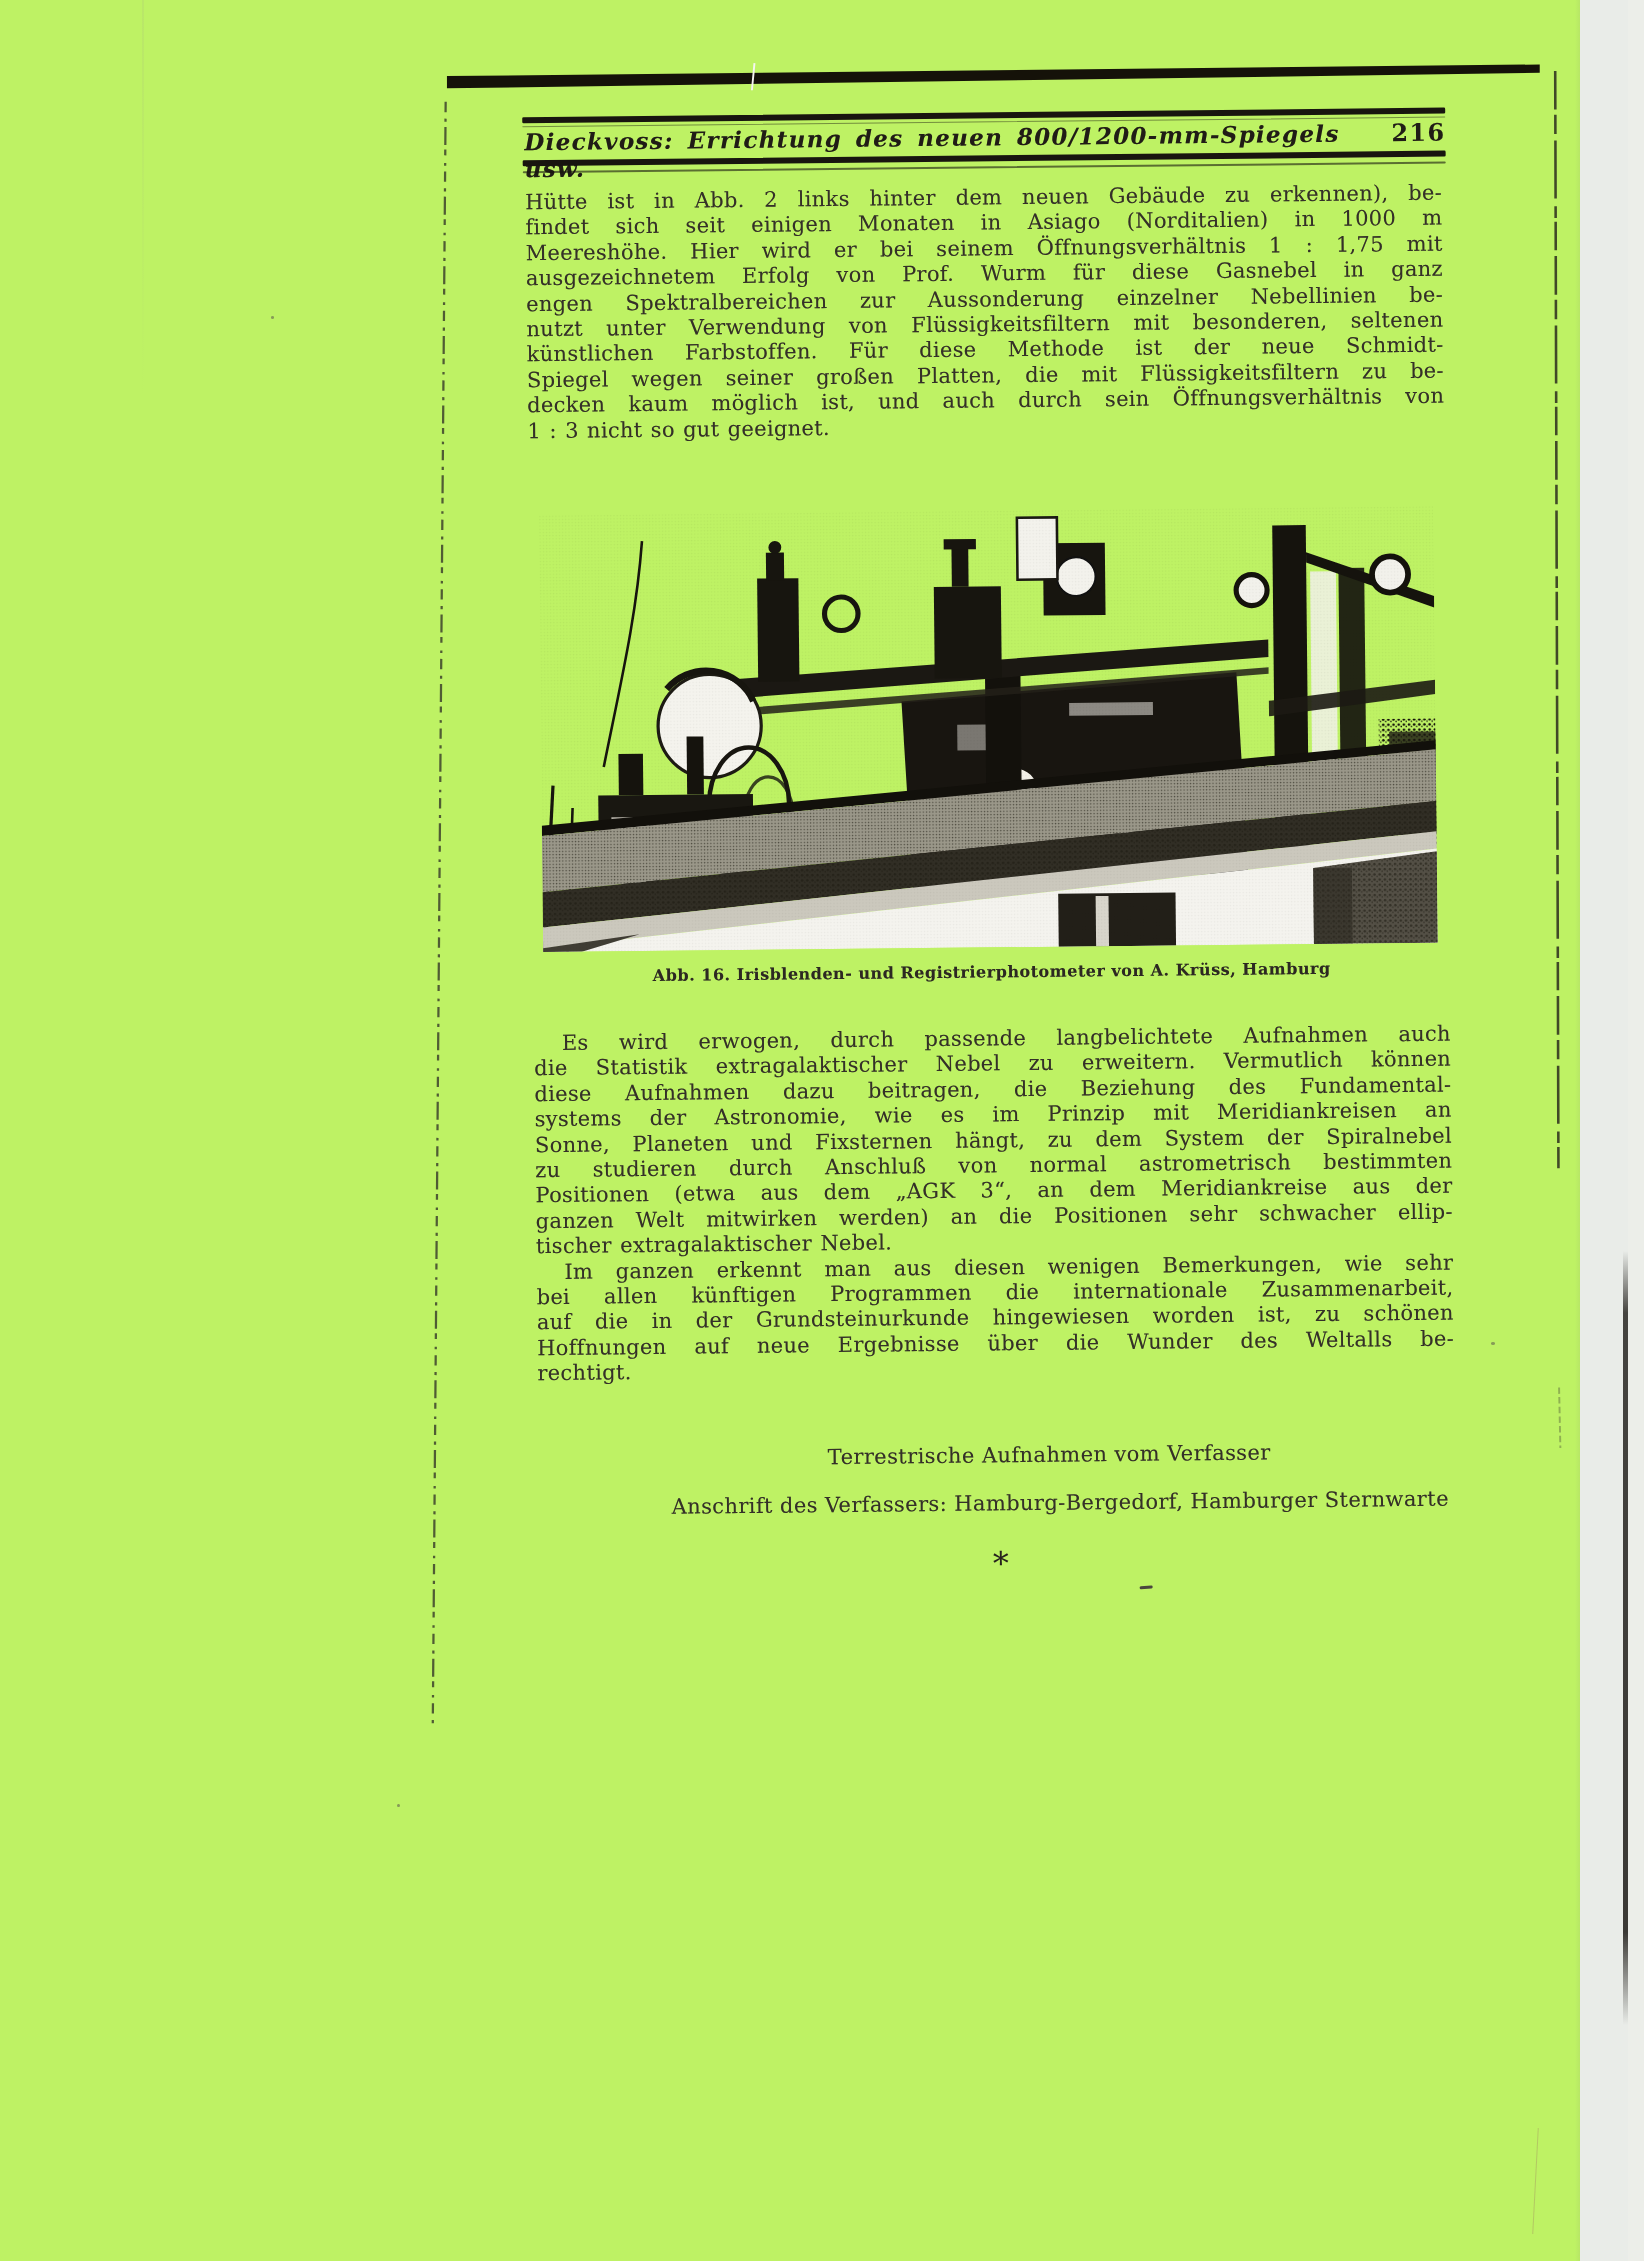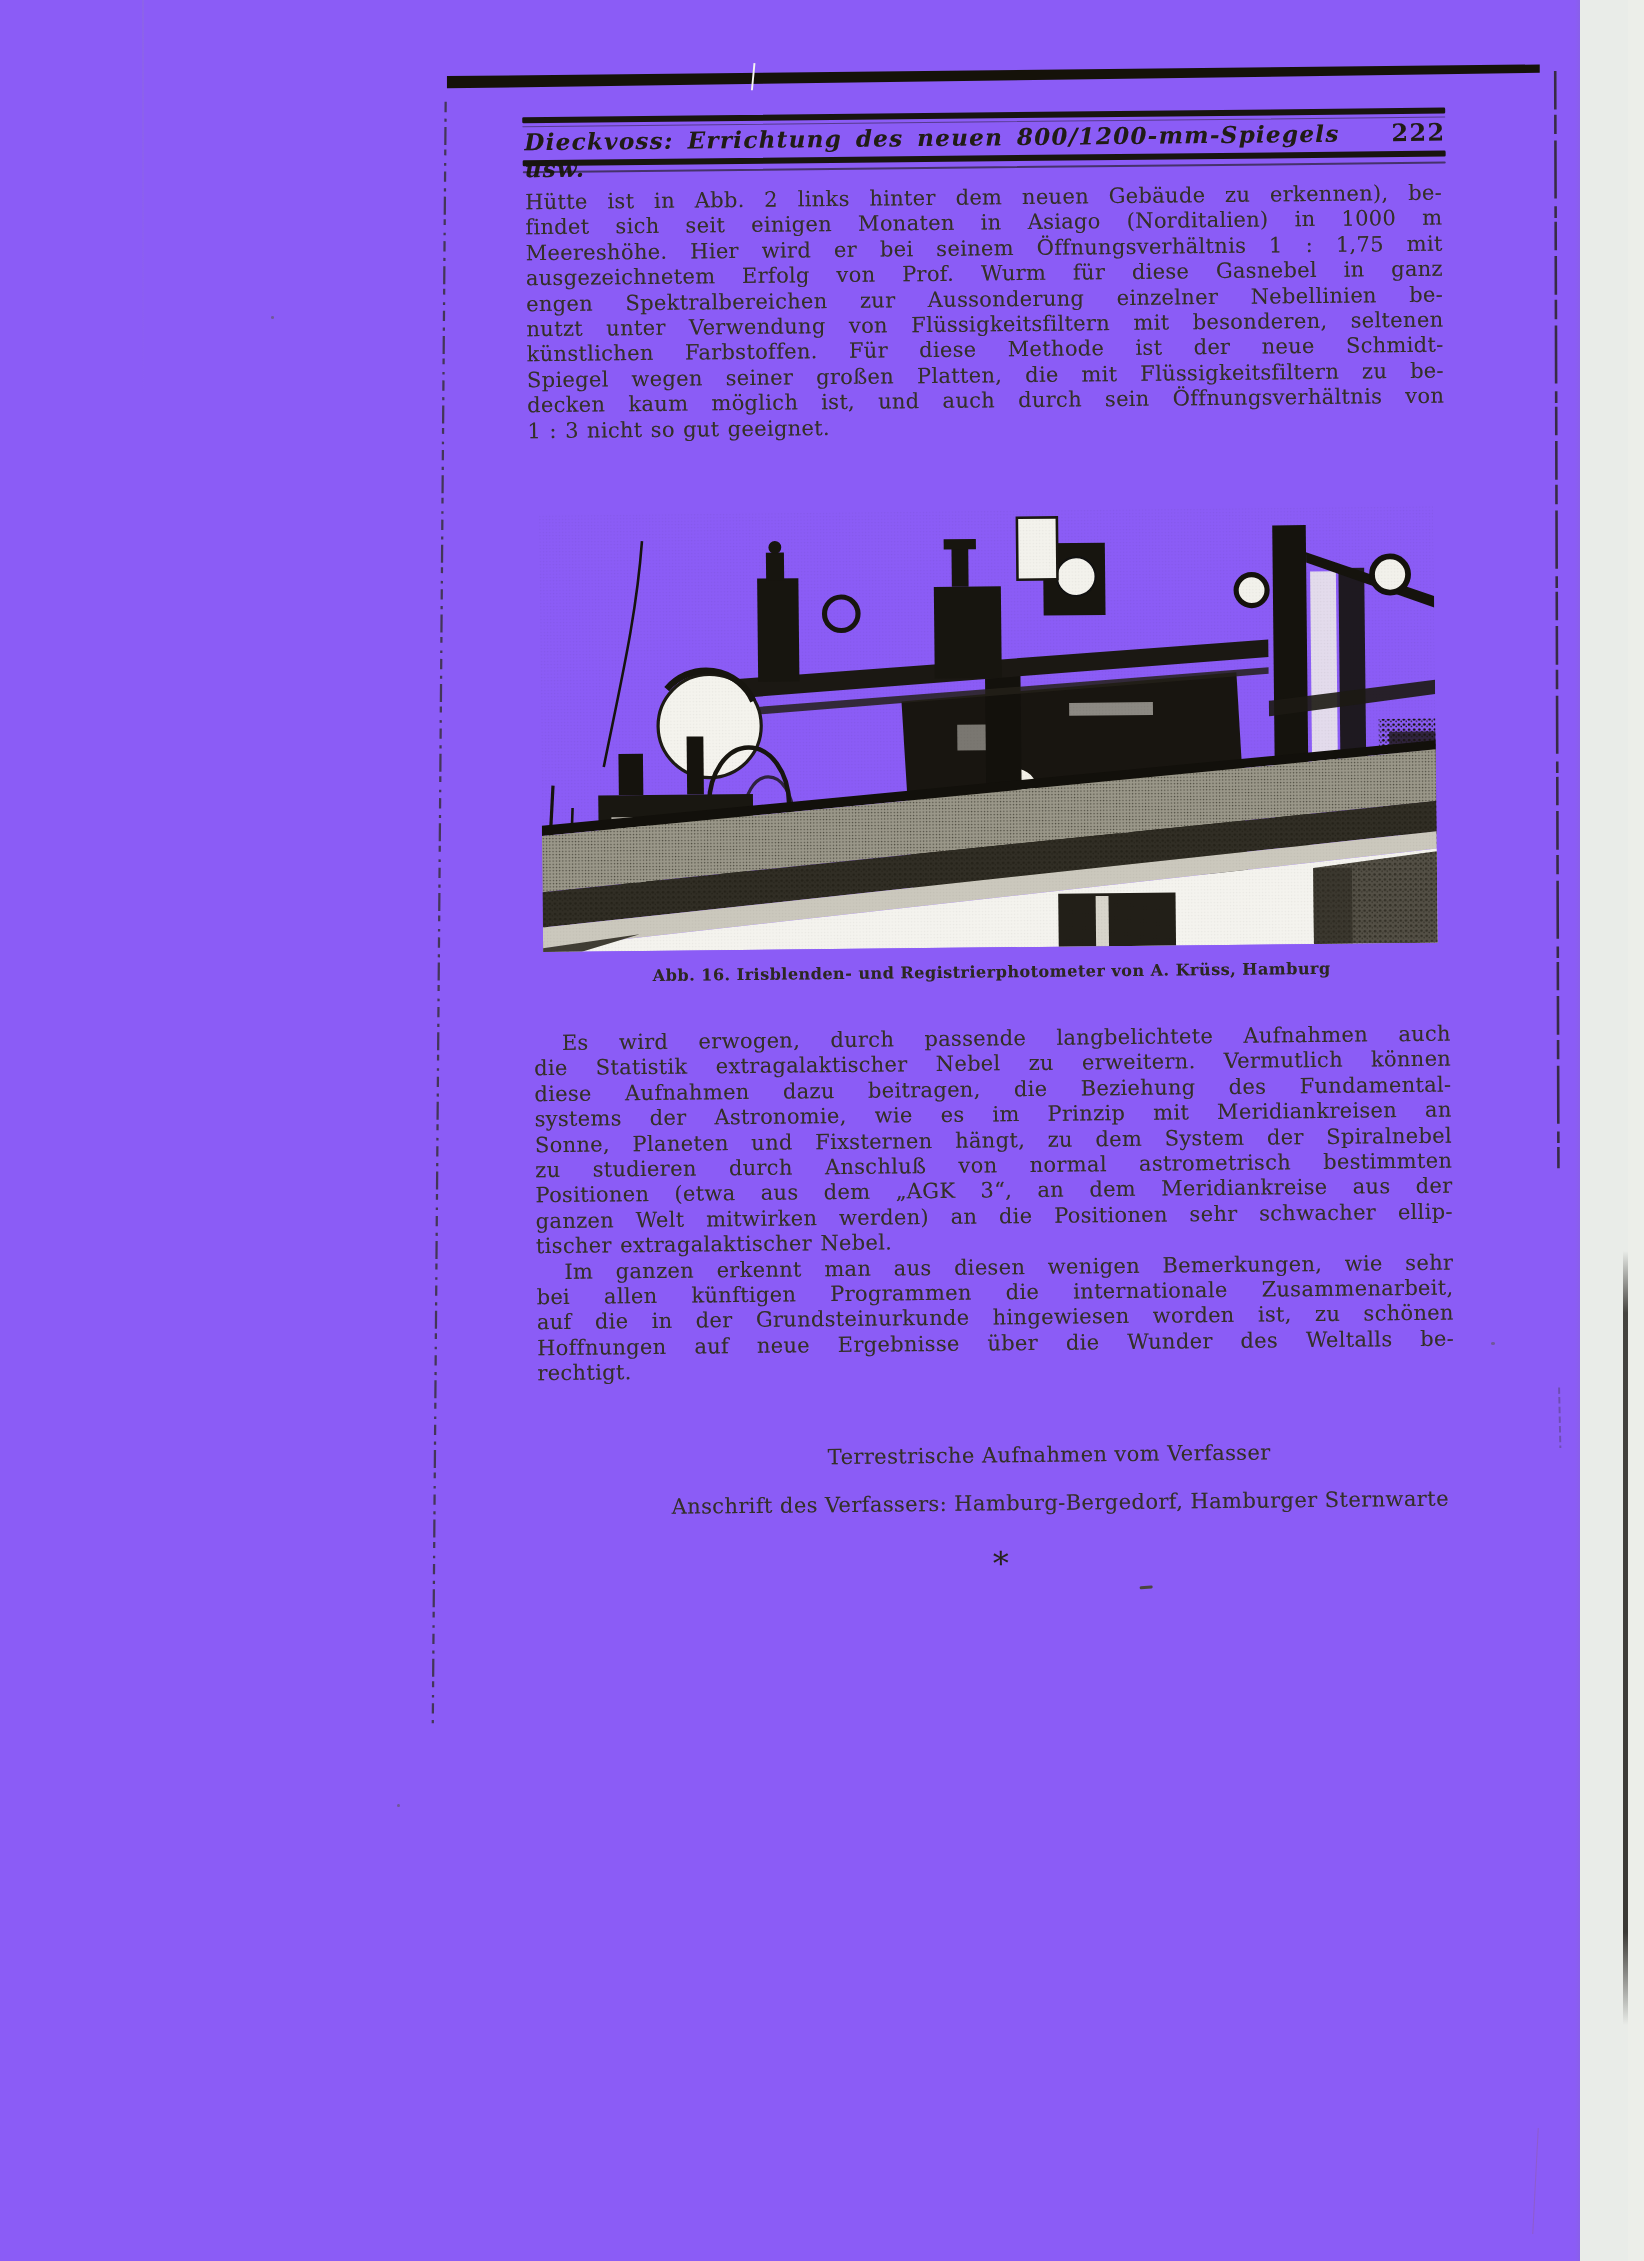--- a/index.html
+++ b/index.html
@@ -3,21 +3,21 @@
 <meta charset="utf-8">
 <style>
   html,body { margin:0; padding:0; }
   body {
     width:1645px; height:2261px; overflow:hidden;
     background:#eceee9;
     font-family:"DejaVu Serif","Liberation Serif",serif;
   }
   #stage {
     position:relative; width:1628px; height:2261px;
-    background:#8b5cf6;
+    background:#bef264;
   }
   
   .scan-strip {
     position:absolute; top:0; right:0; width:48px; height:100%;
     background:#e9ece8;
   }
   .scan-strip-shadow {
     position:absolute; top:0; right:44px; width:9px; height:100%;
     background:linear-gradient(90deg, rgba(120,125,118,0) 0%, rgba(120,125,118,.18) 100%);
   }
@@ -118,21 +118,21 @@
     <line x1="2412" y1="110" x2="2417" y2="1812" stroke="#232019" stroke-width="4" opacity="0.8" stroke-dasharray="60 8 30 10 90 12 18 6 44 9"></line>
     <line x1="2418" y1="2152" x2="2420" y2="2246" stroke="#3a3730" stroke-width="3" opacity="0.35" stroke-dasharray="10 5"></line>
   </svg>
 
   <div class="print">
 
     <div class="rule" style="left:522px;top:118px;width:923px;height:6.4px;"></div>
     <div class="rule" style="left:522px;top:127px;width:923px;height:1.3px;opacity:.45;"></div>
     <div class="running-header">
       <span class="title">Dieckvoss: Errichtung des neuen 800/1200-mm-Spiegels usw.</span>
-      <span class="pageno">222</span>
+      <span class="pageno">216</span>
     </div>
     <div class="rule" style="left:522px;top:161px;width:923px;height:5.8px;"></div>
     <div class="rule" style="left:522px;top:172px;width:923px;height:1.6px;opacity:.6;"></div>
 
     <div class="bodytext" style="top:191px;">
         <div class="tline j">Hütte ist in Abb. 2 links hinter dem neuen Gebäude zu erkennen), be-</div>
         <div class="tline j">findet sich seit einigen Monaten in Asiago (Norditalien) in 1000 m</div>
         <div class="tline j">Meereshöhe. Hier wird er bei seinem Öffnungsverhältnis 1 : 1,75 mit</div>
         <div class="tline j">ausgezeichnetem Erfolg von Prof. Wurm für diese Gasnebel in ganz</div>
         <div class="tline j">engen Spektralbereichen zur Aussonderung einzelner Nebellinien be-</div>

